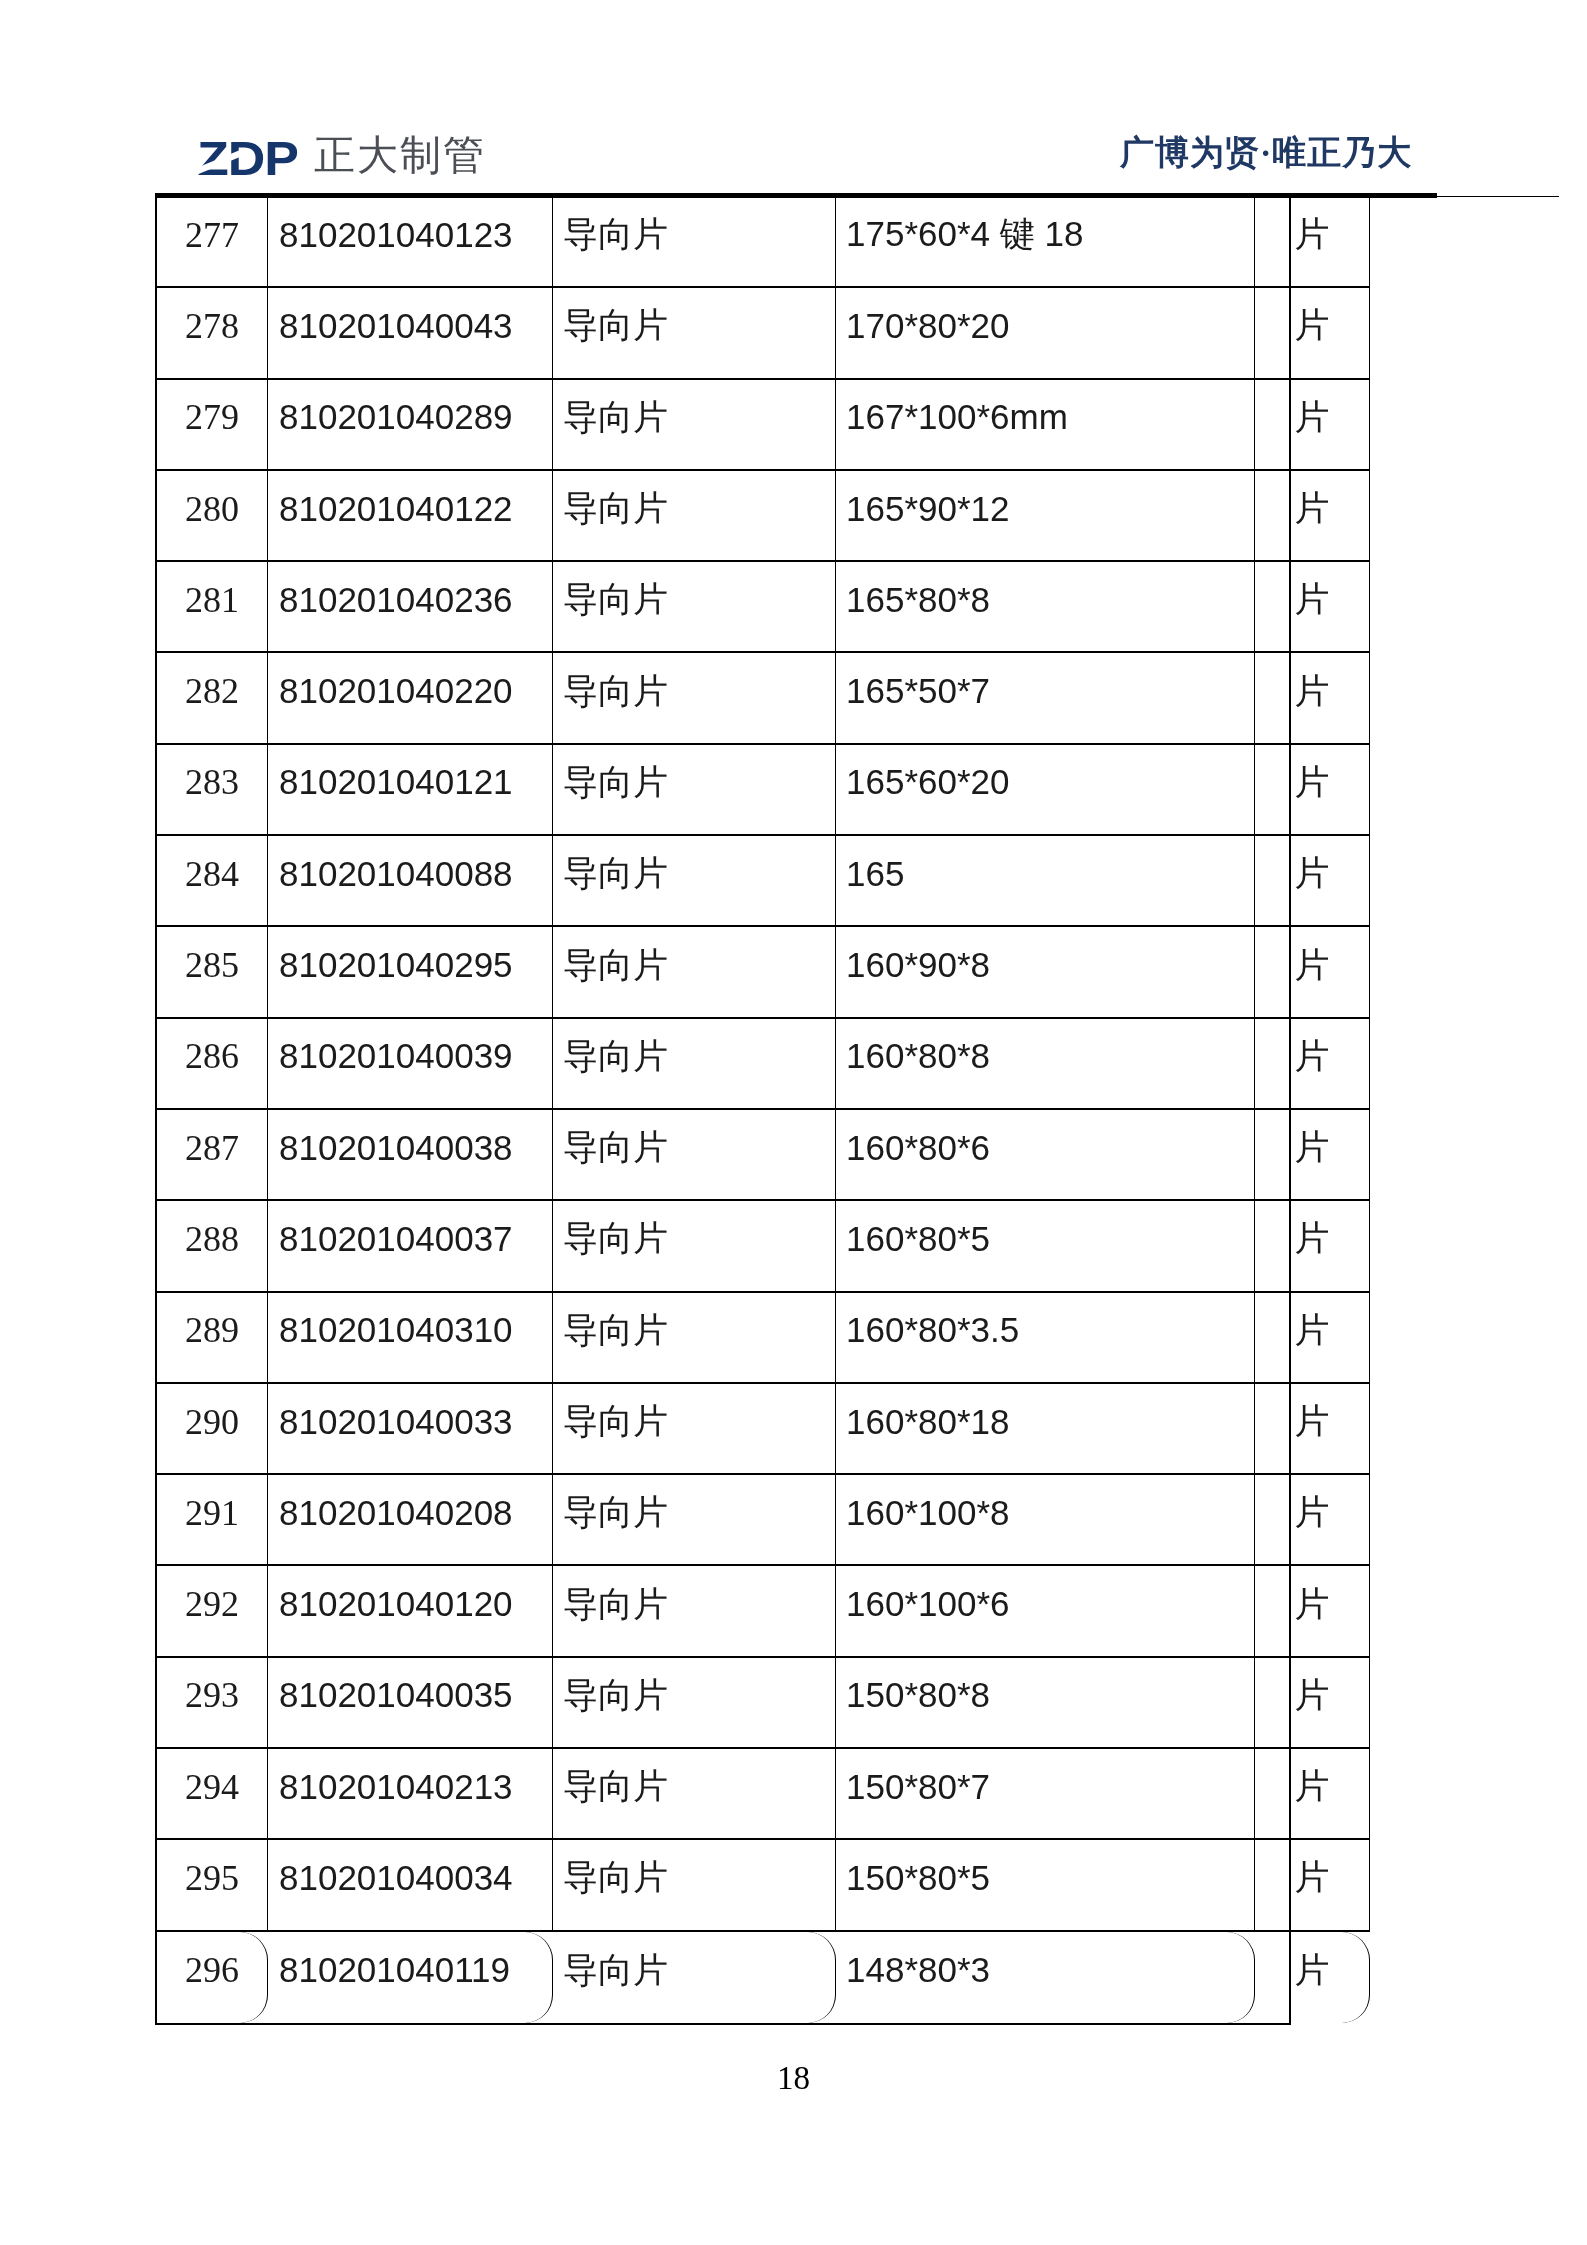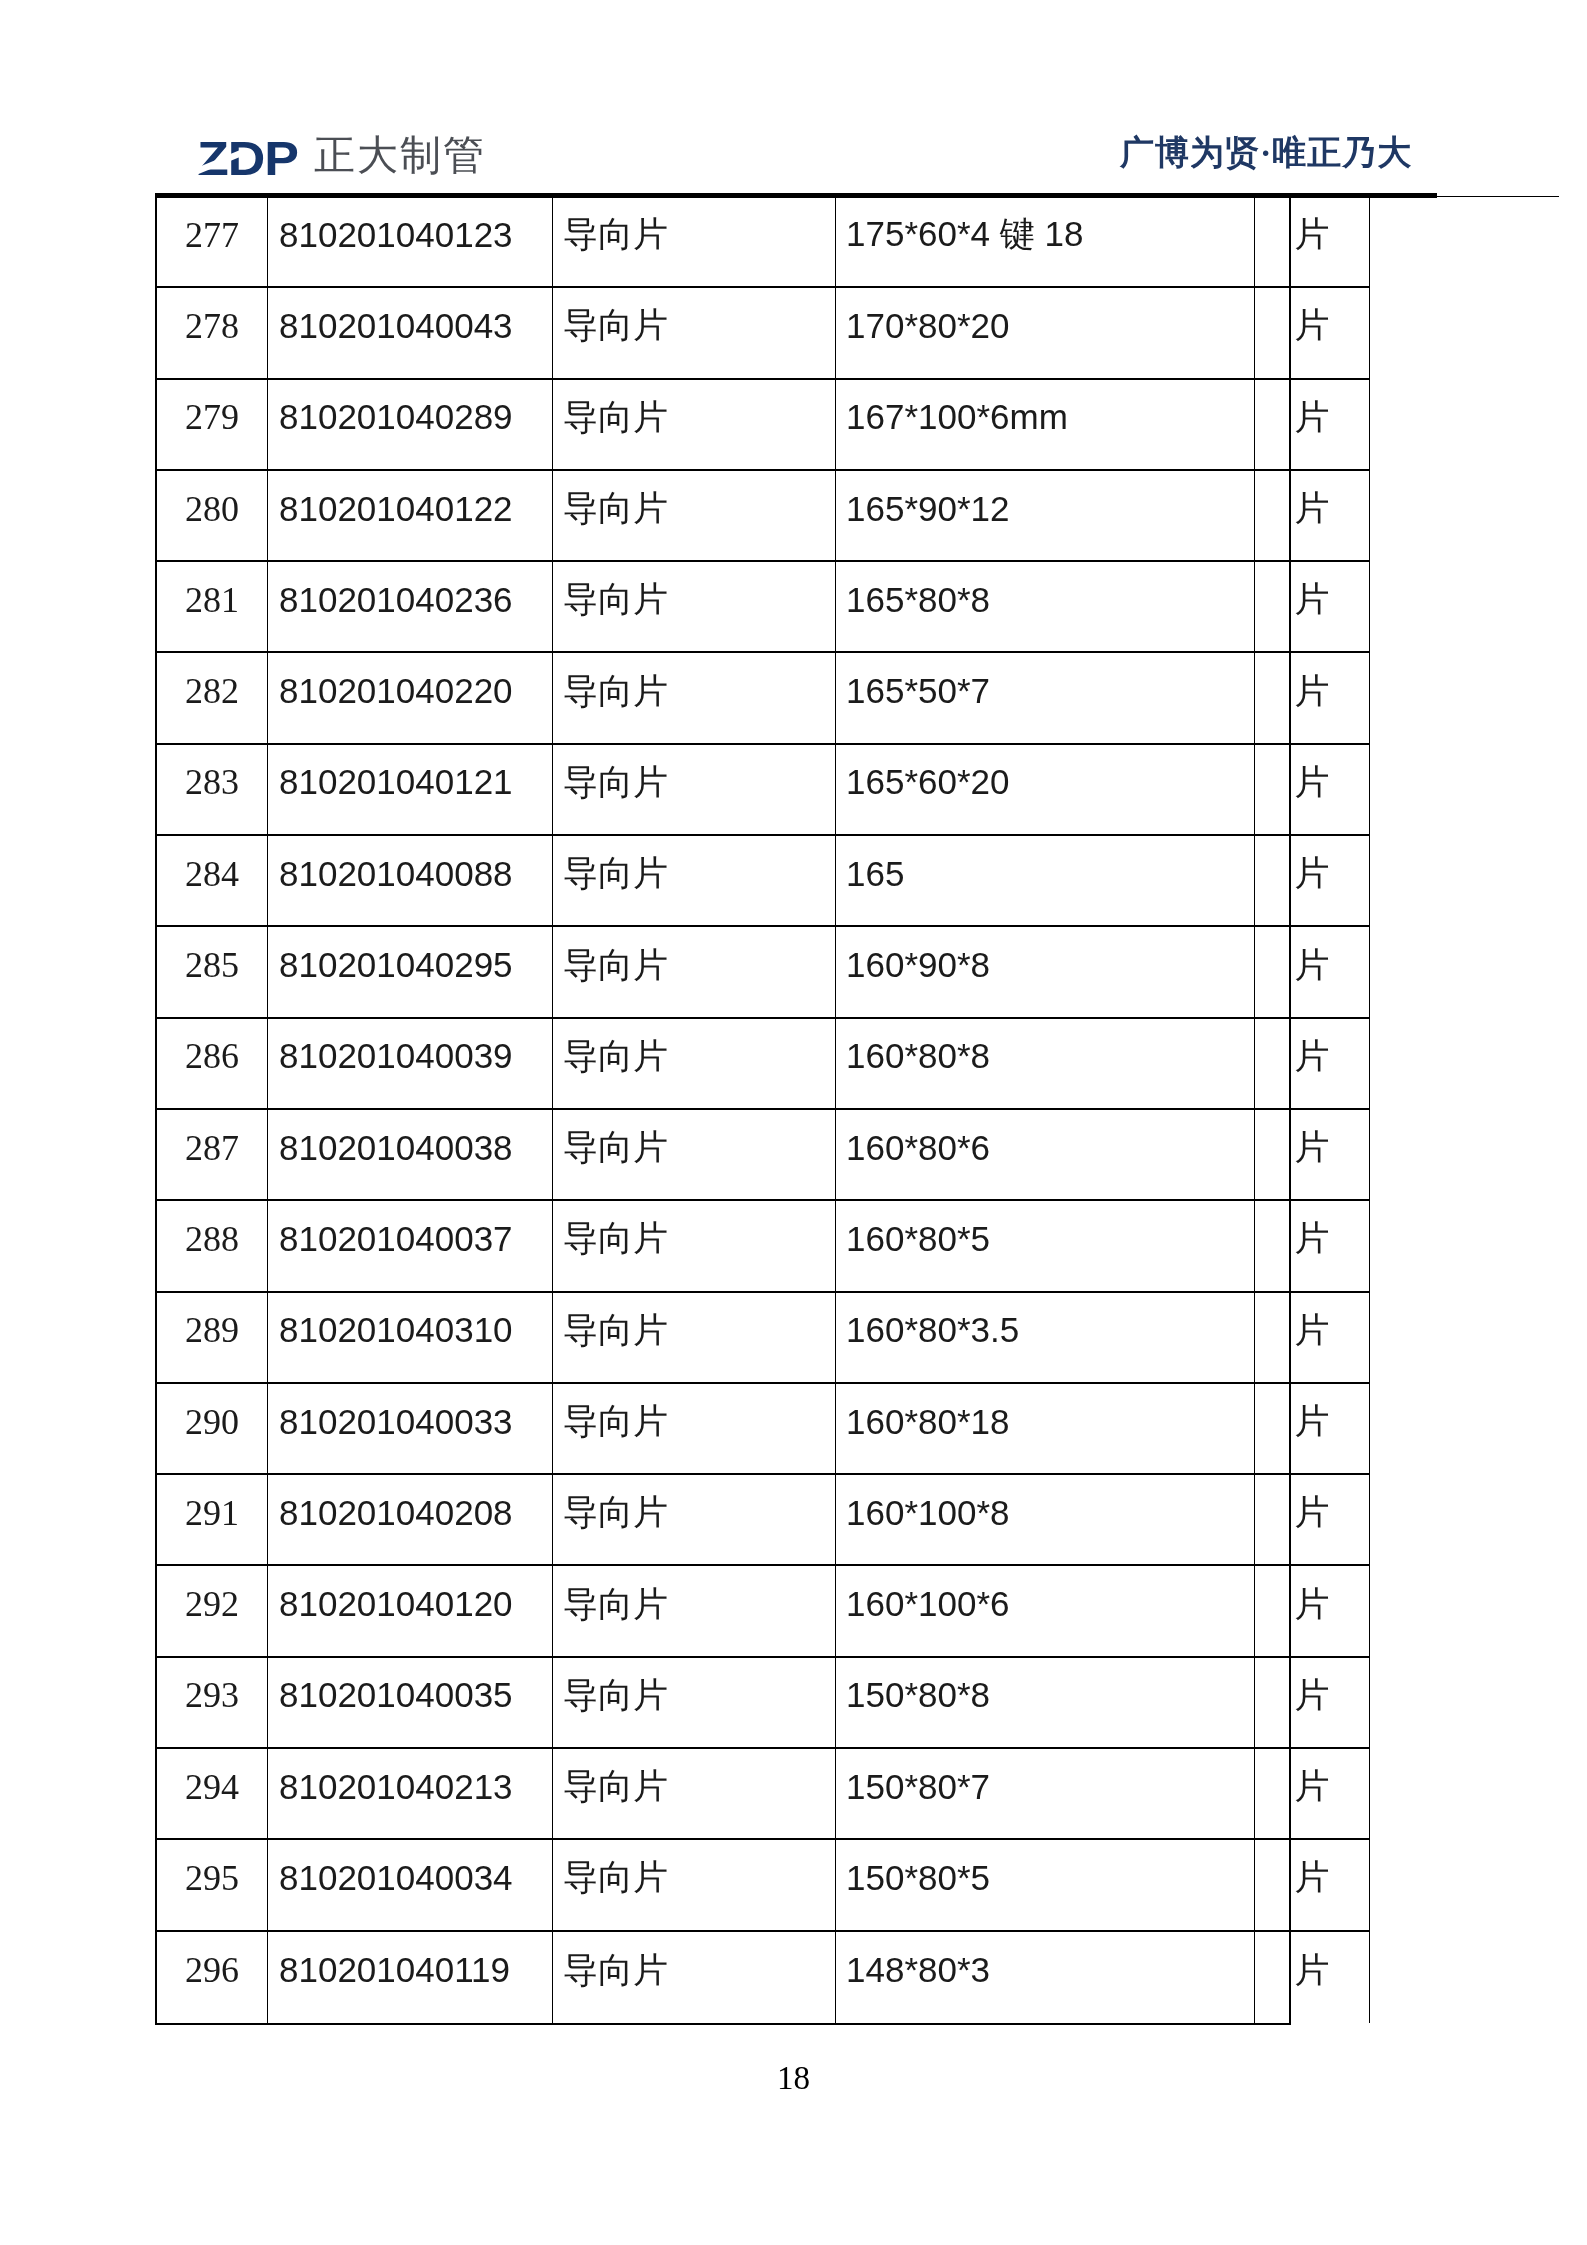--- a/index.html
+++ b/index.html
@@ -65,21 +65,21 @@
     border-right:1.5px solid #000;
     border-bottom:2px solid #000;
     display:flex;
     align-items:center;
     padding-bottom:14px;          
     font-size:35px;
     overflow:hidden;
     white-space:nowrap;
   }
   #parts-table .cell.col-last{border-right:none;}
-  #parts-table .cell.row-last{border-bottom:none;}
+  #parts-table .cell.row-last{border-bottom:none;border-radius:28px;}
   #parts-table .cell.c-num{
     justify-content:center;
     font-family:"Liberation Serif","DejaVu Serif",serif;
     font-size:36px;
   }
   #parts-table .cell.c-code{padding-left:11px;}
   #parts-table .cell.c-name{padding-left:10px;}
   #parts-table .cell.c-spec{padding-left:10px;}
   #parts-table .cell.c-unit{justify-content:center;}
   

